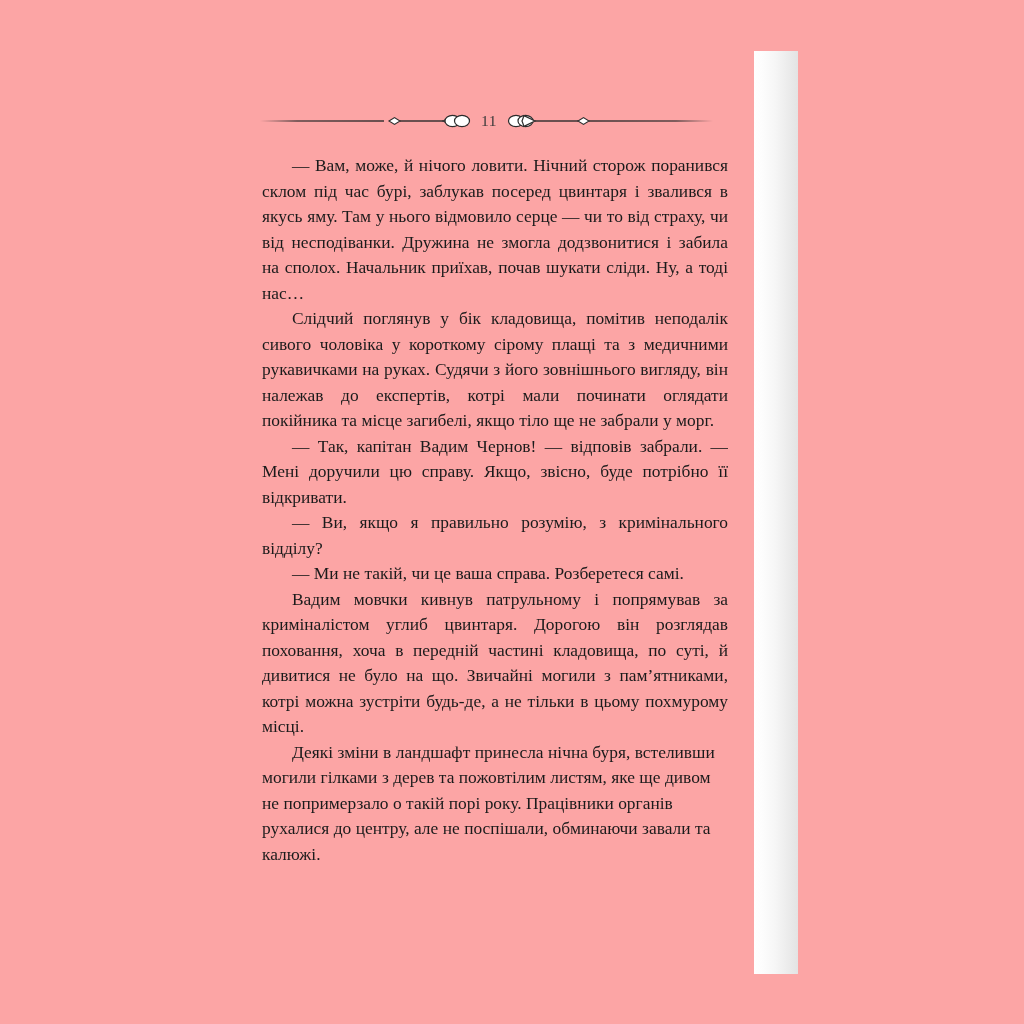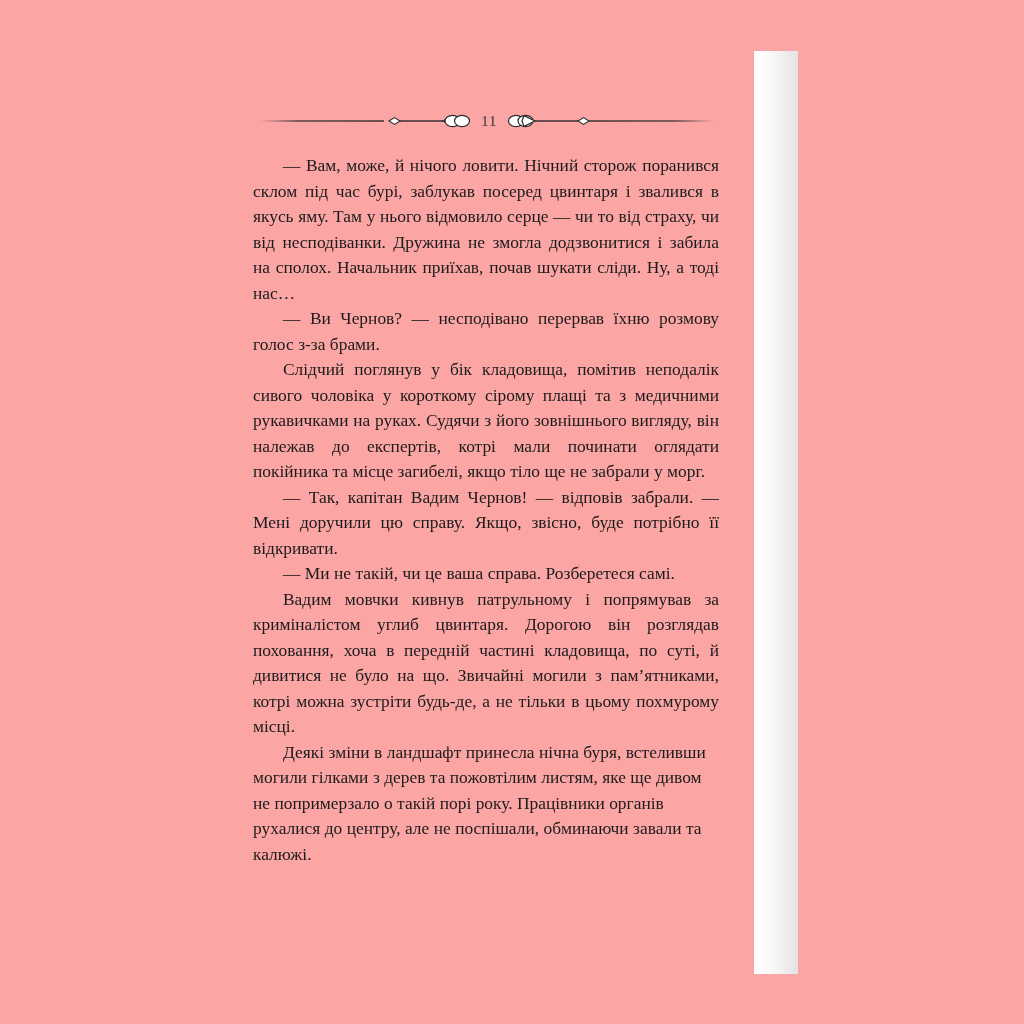--- a/index.html
+++ b/index.html
@@ -61,21 +61,21 @@
     justify-content: center;
     font-family: "Liberation Serif", "DejaVu Serif", serif;
     font-size: 15.5px;
     color: #3a3a3a;
     letter-spacing: 0.5px;
   }
 
   
   .text-column {
     position: absolute;
-    left: 253px;
+    left: 262px;
     top: 153px;
     width: 466px;
   }
   .para {
     margin: 0;
     text-indent: 30px;
     text-align: justify;
     text-justify: inter-word;
     font-family: "Liberation Serif", "DejaVu Serif", serif;
     font-size: 17.4px;
@@ -122,23 +122,23 @@
       <rect x="279" y="14.3" width="43" height="1.4" fill="#2b2b2b"></rect>
       <path d="M322 15 L327.5 11.6 L333 15 L327.5 18.4 Z" fill="#ffffff" stroke="#2b2b2b" stroke-width="1.1"></path>
       <rect x="333" y="14.3" width="124" height="1.4" fill="url(#fadeRight)"></rect>
     </svg>
 
     <div class="folio">11</div>
   </div>
 
   <div class="text-column">
     <p class="para">— Вам, може, й нічого ловити. Нічний сторож поранився склом під час бурі, заблукав посеред цвинтаря і звалився в якусь яму. Там у нього відмовило серце — чи то від страху, чи від несподіванки. Дружина не змогла додзвонитися і забила на сполох. Начальник приїхав, почав шукати сліди. Ну, а тоді нас…</p>
-    <p class="para">— Ви Чернов? — несподівано перервав їхню розмову голос з-за брами.</p>
     <p class="para">Слідчий поглянув у бік кладовища, помітив неподалік сивого чоловіка у короткому сірому плащі та з медичними рукавичками на руках. Судячи з його зовнішнього вигляду, він належав до експертів, котрі мали починати оглядати покійника та місце загибелі, якщо тіло ще не забрали у морг.</p>
     <p class="para">— Так, капітан Вадим Чернов! — відповів забрали. — Мені доручили цю справу. Якщо, звісно, буде потрібно її відкривати.</p>
+    <p class="para">— Ви, якщо я правильно розумію, з кримінального відділу?</p>
     <p class="para">— Ми не такій, чи це ваша справа. Розберетеся самі.</p>
     <p class="para">Вадим мовчки кивнув патрульному і попрямував за криміналістом углиб цвинтаря. Дорогою він розглядав поховання, хоча в передній частині кладовища, по суті, й дивитися не було на що. Звичайні могили з пам’ятниками, котрі можна зустріти будь-де, а не тільки в цьому похмурому місці.</p>
     <p class="para">Деякі зміни в ландшафт принесла нічна буря, встеливши могили гілками з дерев та пожовтілим листям, яке ще дивом не попримерзало о такій порі року. Працівники органів рухалися до центру, але не поспішали, обминаючи завали та калюжі.</p>
   </div>
 
 </div>
 
 <div class="page-edge-shadow"></div>
 
 </body></html>

